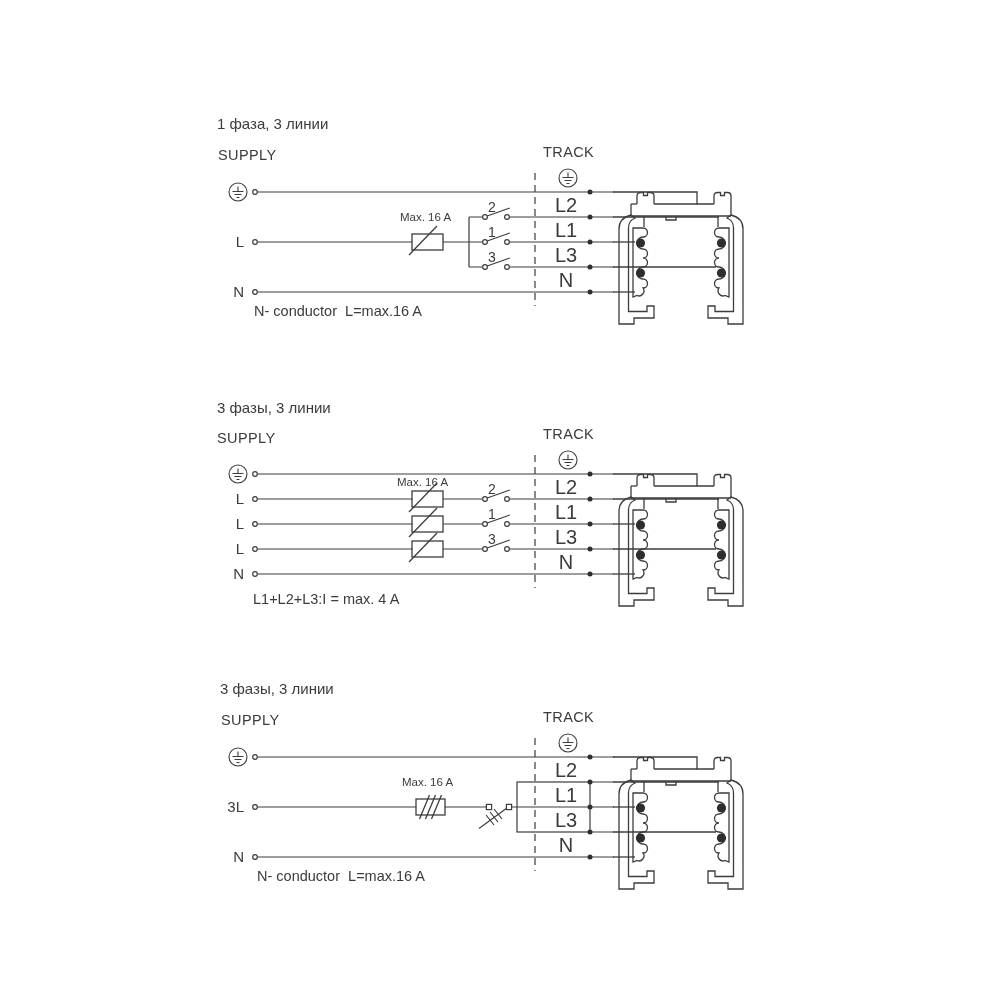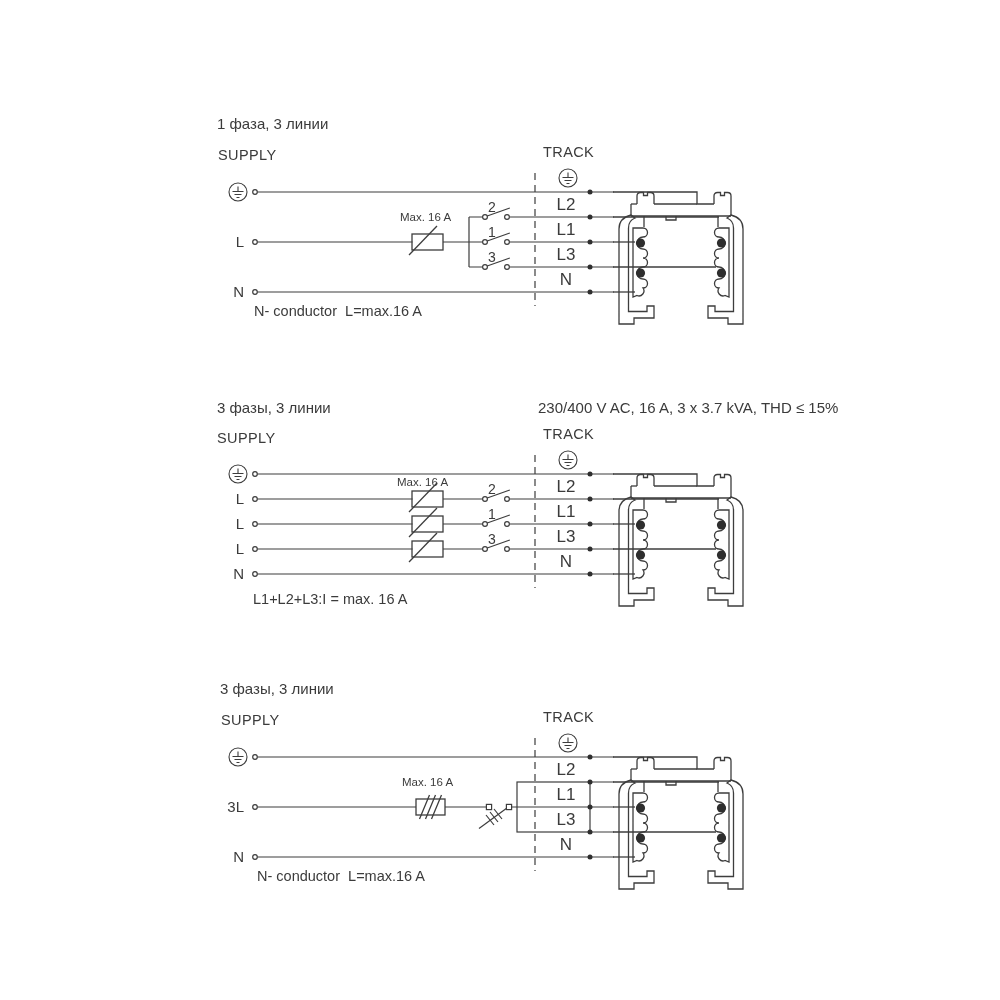--- a/index.html
+++ b/index.html
@@ -4,21 +4,21 @@
 <style>
   * { margin:0; padding:0; box-sizing:border-box; }
   html,body { width:1000px; height:1000px; background:#ffffff; }
   body { font-family:"Liberation Sans", sans-serif; color:#3b3b3b; position:relative; }
   #page { position:absolute; left:0; top:16px; width:948px; height:1000px; background:#ffffff; overflow:hidden; }
   #art { position:absolute; left:0; top:0; }
   .t { position:absolute; white-space:pre; color:#3b3b3b; }
   .title { font-size:15px; }
   .hdr { font-size:14.5px; letter-spacing:.4px; }
   .term { font-size:15px; width:34px; text-align:right; height:22px; line-height:22px; }
-  .cond { font-size:17px; width:34px; text-align:center; height:16px; line-height:16px; }
+  .cond { font-size:20px; width:34px; text-align:center; height:16px; line-height:16px; }
   .num  { font-size:14px; width:16px; text-align:center; height:14px; line-height:14px; }
   .small { font-size:11.5px; }
   .note { font-size:14.5px;text-align:center; }
 </style>
 </head>
 <body>
 
 <div id="page">
 
 <svg id="art" width="1000" height="1000" viewBox="0 0 1000 1000">
@@ -178,36 +178,35 @@
 <span class="t num" style="left:484px;top:184px">2</span>
 <span class="t num" style="left:484px;top:209px">1</span>
 <span class="t num" style="left:484px;top:234px">3</span>
 <span class="t cond" style="left:549px;top:181px">L2</span>
 <span class="t cond" style="left:549px;top:206px">L1</span>
 <span class="t cond" style="left:549px;top:231px">L3</span>
 <span class="t cond" style="left:549px;top:256px">N</span>
 <span class="t note" style="left:254px;top:287px">N- conductor  L=max.16 A</span>
 
 <span class="t title" style="left:217px;top:383px">3 фазы, 3 линии</span>
-<span class="t title" style="left:538px;top:383px">230/400 V AC, 16 A, 3 x 3.7 kVA, THD ≤ 15%</span>
 <span class="t hdr" style="left:217px;top:414px">SUPPLY</span>
 <span class="t hdr" style="left:543px;top:410px">TRACK</span>
 <span class="t term" style="left:210px;top:472px">L</span>
 <span class="t term" style="left:210px;top:497px">L</span>
 <span class="t term" style="left:210px;top:522px">L</span>
 <span class="t term" style="left:210px;top:547px">N</span>
 <span class="t small" style="left:397px;top:460px">Max. 16 A</span>
 <span class="t num" style="left:484px;top:466px">2</span>
 <span class="t num" style="left:484px;top:491px">1</span>
 <span class="t num" style="left:484px;top:516px">3</span>
 <span class="t cond" style="left:549px;top:463px">L2</span>
 <span class="t cond" style="left:549px;top:488px">L1</span>
 <span class="t cond" style="left:549px;top:513px">L3</span>
 <span class="t cond" style="left:549px;top:538px">N</span>
-<span class="t note" style="left:253px;top:575px">L1+L2+L3:I = max. 16 A</span>
+<span class="t note" style="left:253px;top:575px">L1+L2+L3:I = max. 4 A</span>
 
 <span class="t title" style="left:220px;top:664px">3 фазы, 3 линии</span>
 <span class="t hdr" style="left:221px;top:696px">SUPPLY</span>
 <span class="t hdr" style="left:543px;top:693px">TRACK</span>
 <span class="t term" style="left:210px;top:780px">3L</span>
 <span class="t term" style="left:210px;top:830px">N</span>
 <span class="t small" style="left:402px;top:760px">Max. 16 A</span>
 <span class="t cond" style="left:549px;top:746px">L2</span>
 <span class="t cond" style="left:549px;top:771px">L1</span>
 <span class="t cond" style="left:549px;top:796px">L3</span>

